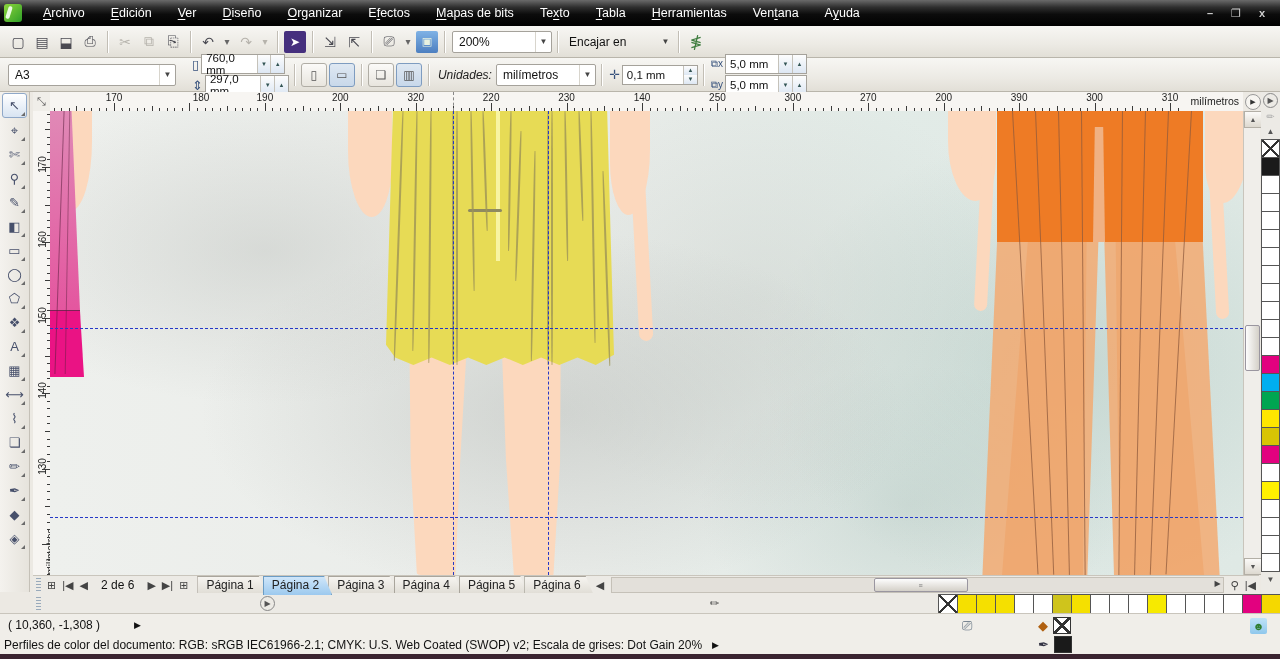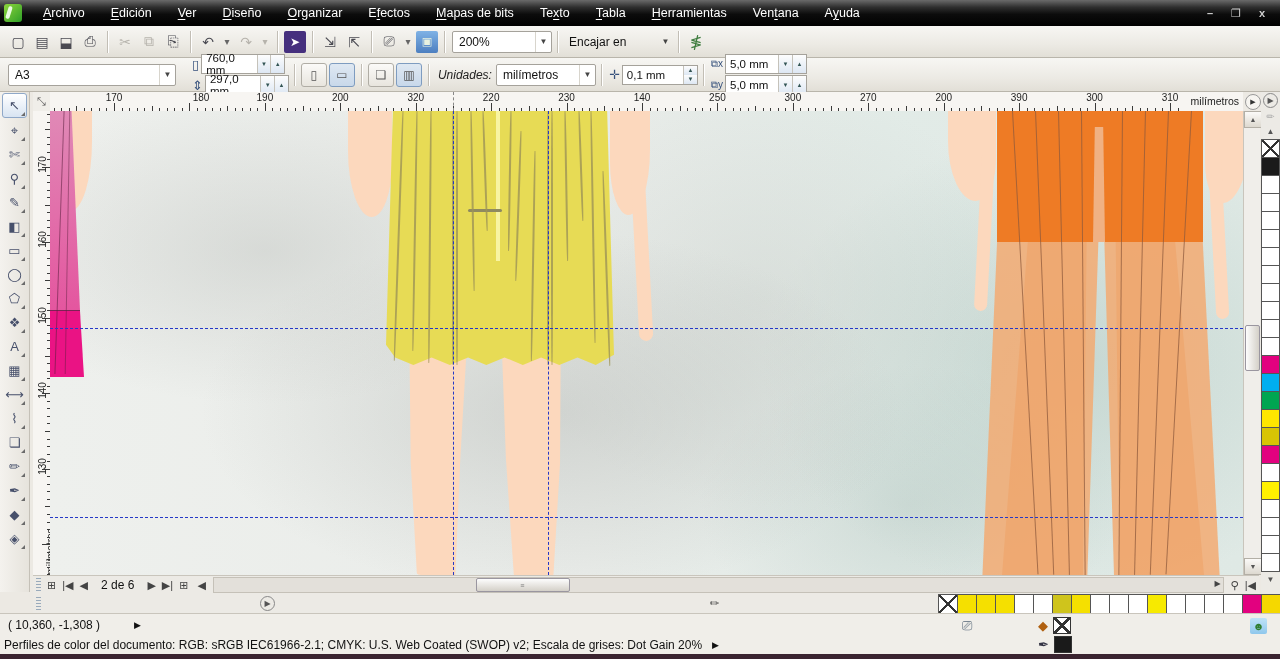--- a/index.html
+++ b/index.html
@@ -657,20 +657,28 @@
     <div class="grip"></div>
     <div id="pagenav" style="display:flex;align-items:center;">
         <div class="pageicon">⊞</div>
         <div class="pageicon">|◀</div>
         <div class="pageicon">◀</div>
         <div class="pagecounter">2 de 6</div>
         <div class="pageicon">▶</div>
         <div class="pageicon">▶|</div>
         <div class="pageicon">⊞</div>
       </div>
+    <div class="tabs" id="pagetabs">
+        <div class="tab">Página 1</div>
+        <div class="tab active">Página 2</div>
+        <div class="tab">Página 3</div>
+        <div class="tab">Página 4</div>
+        <div class="tab">Página 5</div>
+        <div class="tab">Página 6</div>
+      </div>
     <div class="pageicon" style="margin-left:6px">◀</div>
     <div class="htrack">
       <div class="hthumb">≡</div>
       <div style="position:absolute;right:2px;top:1px;font-size:8px;color:#444">▶</div>
     </div>
     <div class="pageicon">⚲</div>
     <div class="pageicon">|◀</div>
   </div>
 
   <div class="docpal">

